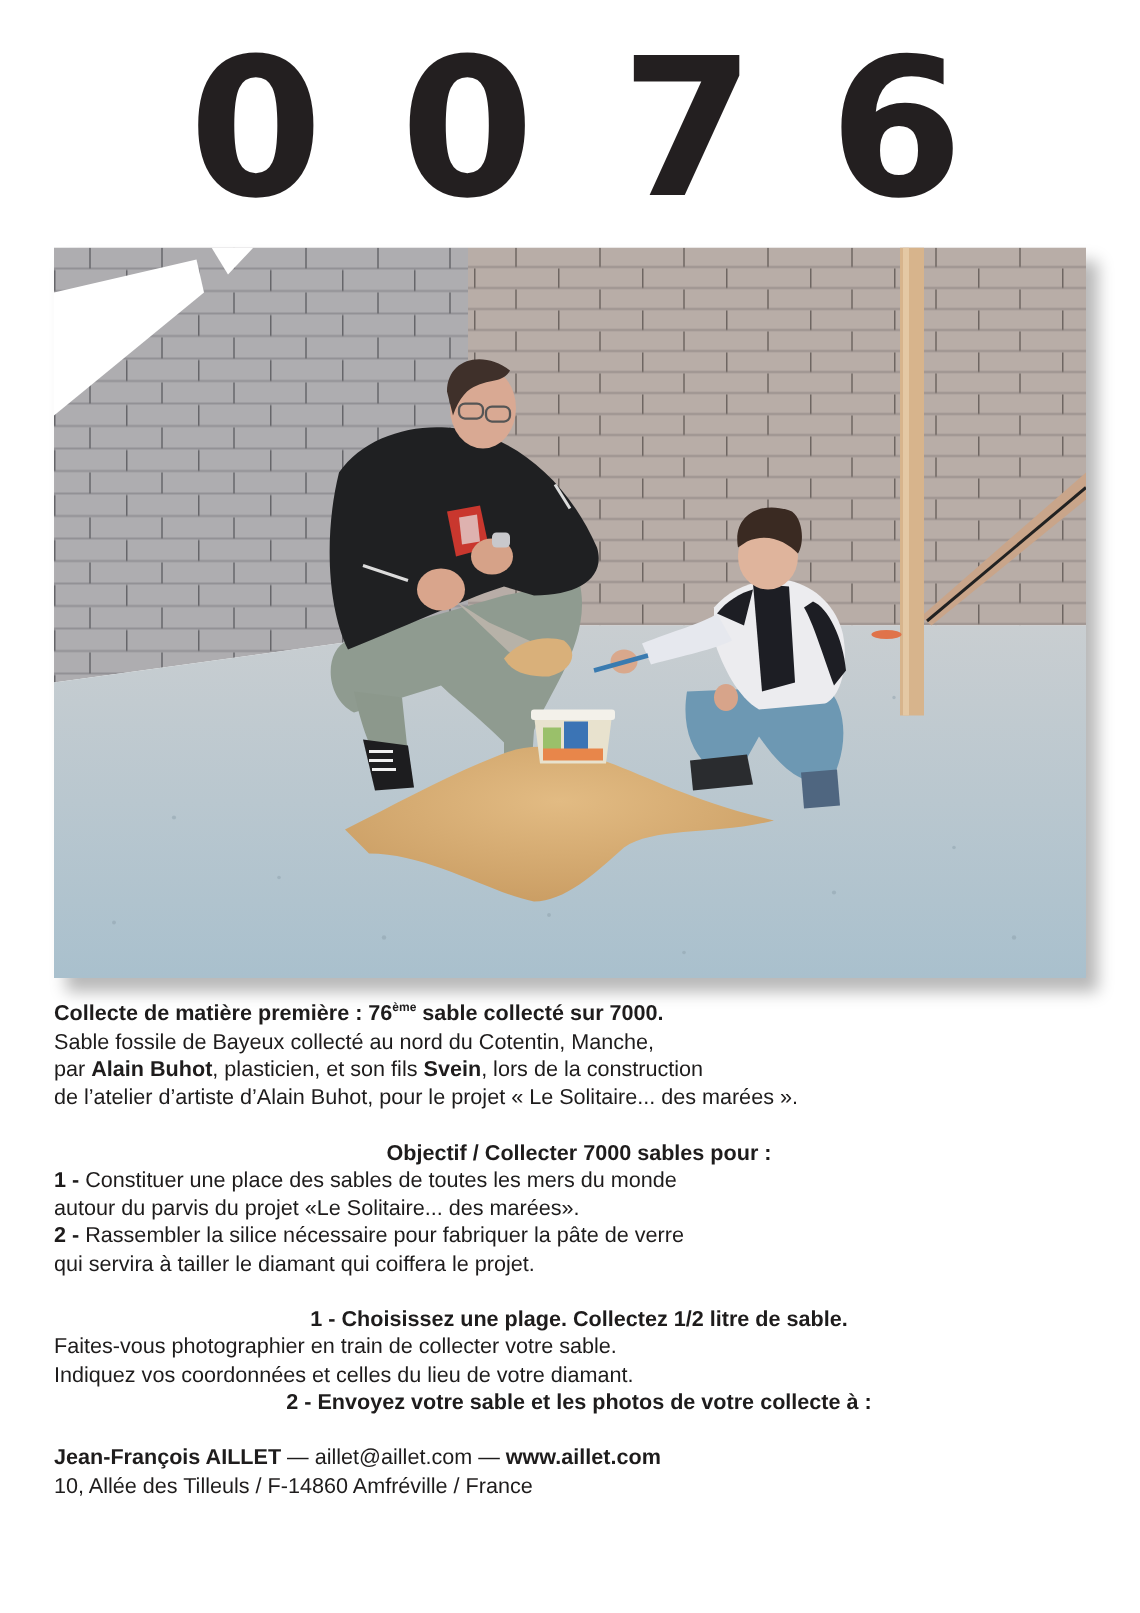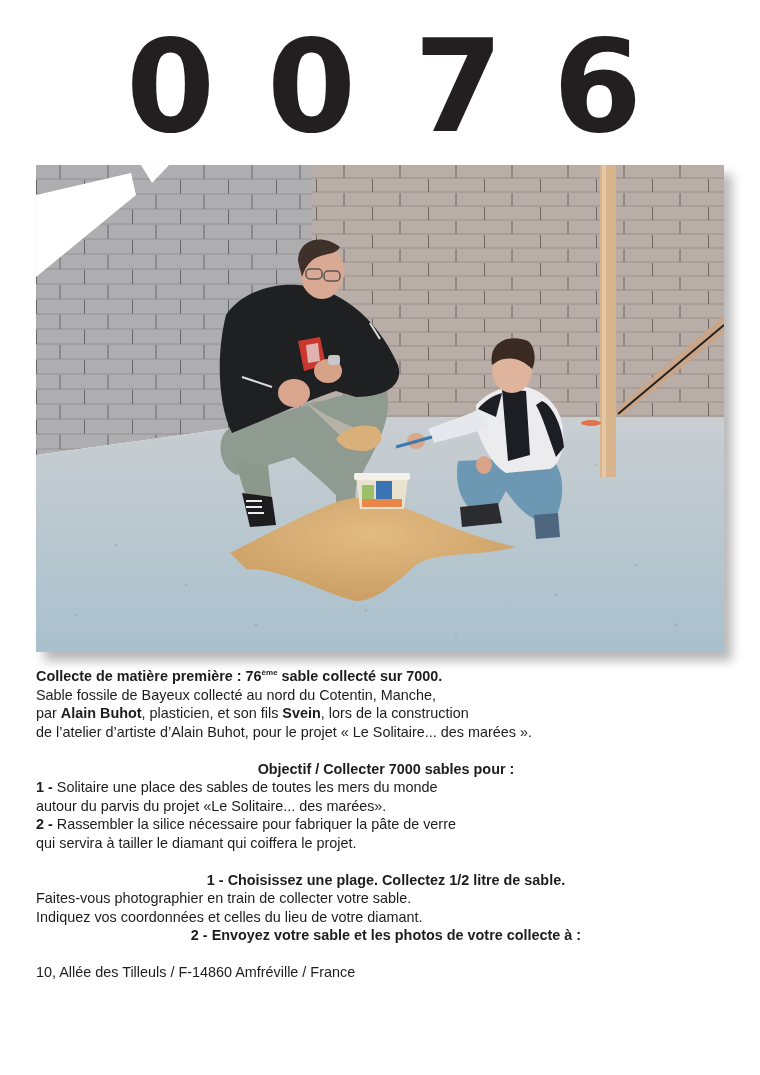--- a/index.html
+++ b/index.html
@@ -207,28 +207,31 @@
   </p>
   <p>Sable fossile de Bayeux collecté au nord du Cotentin, Manche,</p>
   <p>
     <span>par </span><span class="b">Alain Buhot</span><span>, plasticien, et son fils </span><span class="b">Svein</span><span>, lors de la construction</span>
   </p>
   <p>de l’atelier d’artiste d’Alain Buhot, pour le projet « Le Solitaire... des marées ».</p>
 
   <div class="gap"></div>
 
   <p class="b">Objectif / Collecter 7000 sables pour :</p>
-  <p><span class="b">1 -</span><span> Solitaire une place des sables de toutes les mers du monde</span></p>
+  <p><span class="b">1 -</span><span> Constituer une place des sables de toutes les mers du monde</span></p>
   <p>autour du parvis du projet «Le Solitaire... des marées».</p>
   <p><span class="b">2 -</span><span> Rassembler la silice nécessaire pour fabriquer la pâte de verre</span></p>
   <p>qui servira à tailler le diamant qui coiffera le projet.</p>
 
   <div class="gap"></div>
 
   <p class="b">1 - Choisissez une plage. Collectez 1/2 litre de sable.</p>
   <p>Faites-vous photographier en train de collecter votre sable.</p>
   <p>Indiquez vos coordonnées et celles du lieu de votre diamant.</p>
   <p class="b">2 - Envoyez votre sable et les photos de votre collecte à :</p>
 
   <div class="gap"></div>
 
+  <p>
+    <span class="b">Jean-François AILLET</span><span> — </span><span>aillet@aillet.com</span><span> — </span><span class="b">www.aillet.com</span>
+  </p>
   <p>10, Allée des Tilleuls / F-14860 Amfréville / France</p>
 </div>
 
 </body></html>

